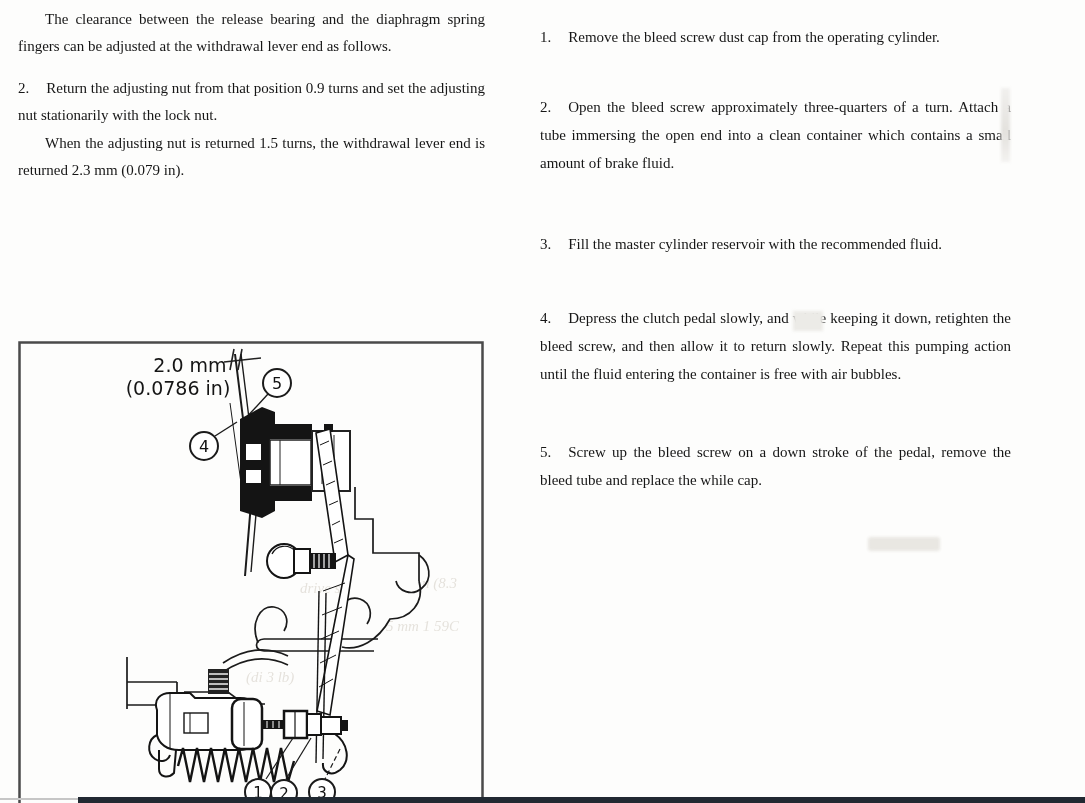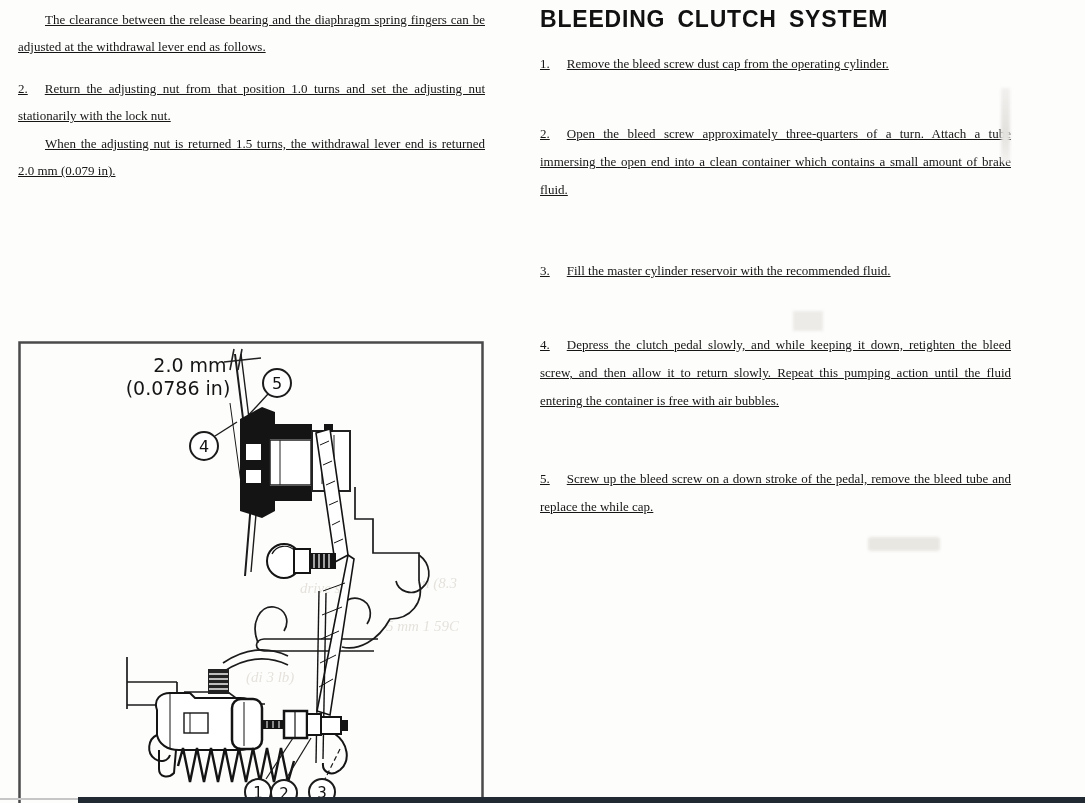--- a/index.html
+++ b/index.html
@@ -2,21 +2,21 @@
 <html><head>
 <meta charset="utf-8">
 <style>
   html,body{margin:0;padding:0;background:#dcdcdc;}
   .page{
     position:relative;width:1085px;height:803px;background:#fefefdff;
     overflow:hidden;font-family:"Liberation Serif",serif;color:#161616;
     background:#fdfdfc;
   }
   p{margin:0;}
-  .body-text{font-size:13px;line-height:27px;text-align:justify;text-decoration:underline;}
+  .body-text{font-size:15px;line-height:27px;text-align:justify;}
   .col-left{position:absolute;left:18px;top:6px;width:467px;}
   .col-right{position:absolute;left:540px;top:6px;width:471px;}
   .col-right .body-text{line-height:28px;}
   .indent{text-indent:27px;}
   .num{margin-right:17px;}
   .lc-step1{margin-top:21px;}
   .lc-step2{margin-top:15px;}
   .lc-note{margin-top:1px;}
   .rc-heading{
     font-family:"Liberation Sans",sans-serif;font-size:23px;font-weight:700;
@@ -42,23 +42,23 @@
 </style>
 </head>
 <body>
 
 <div class="page">
 
   <div class="col-left">
     <p class="body-text indent">The clearance between the release bearing and the diaphragm spring fingers can be adjusted at the withdrawal lever end as follows.</p>
 
 
-    <p class="body-text lc-step2"><span class="num">2.</span><span>Return the adjusting nut from that position 1.0 turns and set the adjusting nut stationarily with the lock nut.</span></p>
-
-    <p class="body-text indent lc-note">When the adjusting nut is returned 1.5 turns, the withdrawal lever end is returned 2.0 mm (0.079 in).</p>
+    <p class="body-text lc-step2"><span class="num">2.</span><span>Return the adjusting nut from that position 0.9 turns and set the adjusting nut stationarily with the lock nut.</span></p>
+
+    <p class="body-text indent lc-note">When the adjusting nut is returned 1.5 turns, the withdrawal lever end is returned 2.3 mm (0.079 in).</p>
   </div>
 
   <div class="figure">
     <svg width="467" height="462" viewBox="0 0 467 462">
 
       <g class="ghost" fill="#b7ae9f" font-size="15">
         <text x="282" y="252">drive s</text>
         <text x="404" y="247">n (8.3</text>
         <text x="368" y="290">5 mm 1 59C</text>
         <text x="228" y="341">(di 3 lb)</text>
@@ -222,21 +222,20 @@
       </g>
       <g>
         <line x1="322" y1="408" x2="307" y2="438" stroke="#1b1b1b" stroke-width="1.2" stroke-dasharray="5 3"></line>
         <circle cx="304" cy="451" r="13" fill="#fff" stroke="#1b1b1b" stroke-width="2"></circle>
         <text class="callout-num" x="304" y="457" font-size="15" text-anchor="middle" fill="#111">3</text>
       </g>
     </svg>
   </div>
 
   <div class="col-right">
-    <h1 class="rc-heading">BLEEDING CLUTCH SYSTEM</h1>
 
     <p class="body-text rs1"><span class="num">1.</span><span>Remove the bleed screw dust cap from the operating cylinder.</span></p>
 
     <p class="body-text rs2"><span class="num">2.</span><span>Open the bleed screw approximately three-quarters of a turn. Attach a tube immersing the open end into a clean container which contains a small amount of brake fluid.</span></p>
 
     <p class="body-text rs3"><span class="num">3.</span><span>Fill the master cylinder reservoir with the recommended fluid.</span></p>
 
     <p class="body-text rs4"><span class="num">4.</span><span>Depress the clutch pedal slowly, and while keeping it down, retighten the bleed screw, and then allow it to return slowly. Repeat this pumping action until the fluid entering the container is free with air bubbles.</span></p>
 
     <p class="body-text rs5"><span class="num">5.</span><span>Screw up the bleed screw on a down stroke of the pedal, remove the bleed tube and replace the while cap.</span></p>

